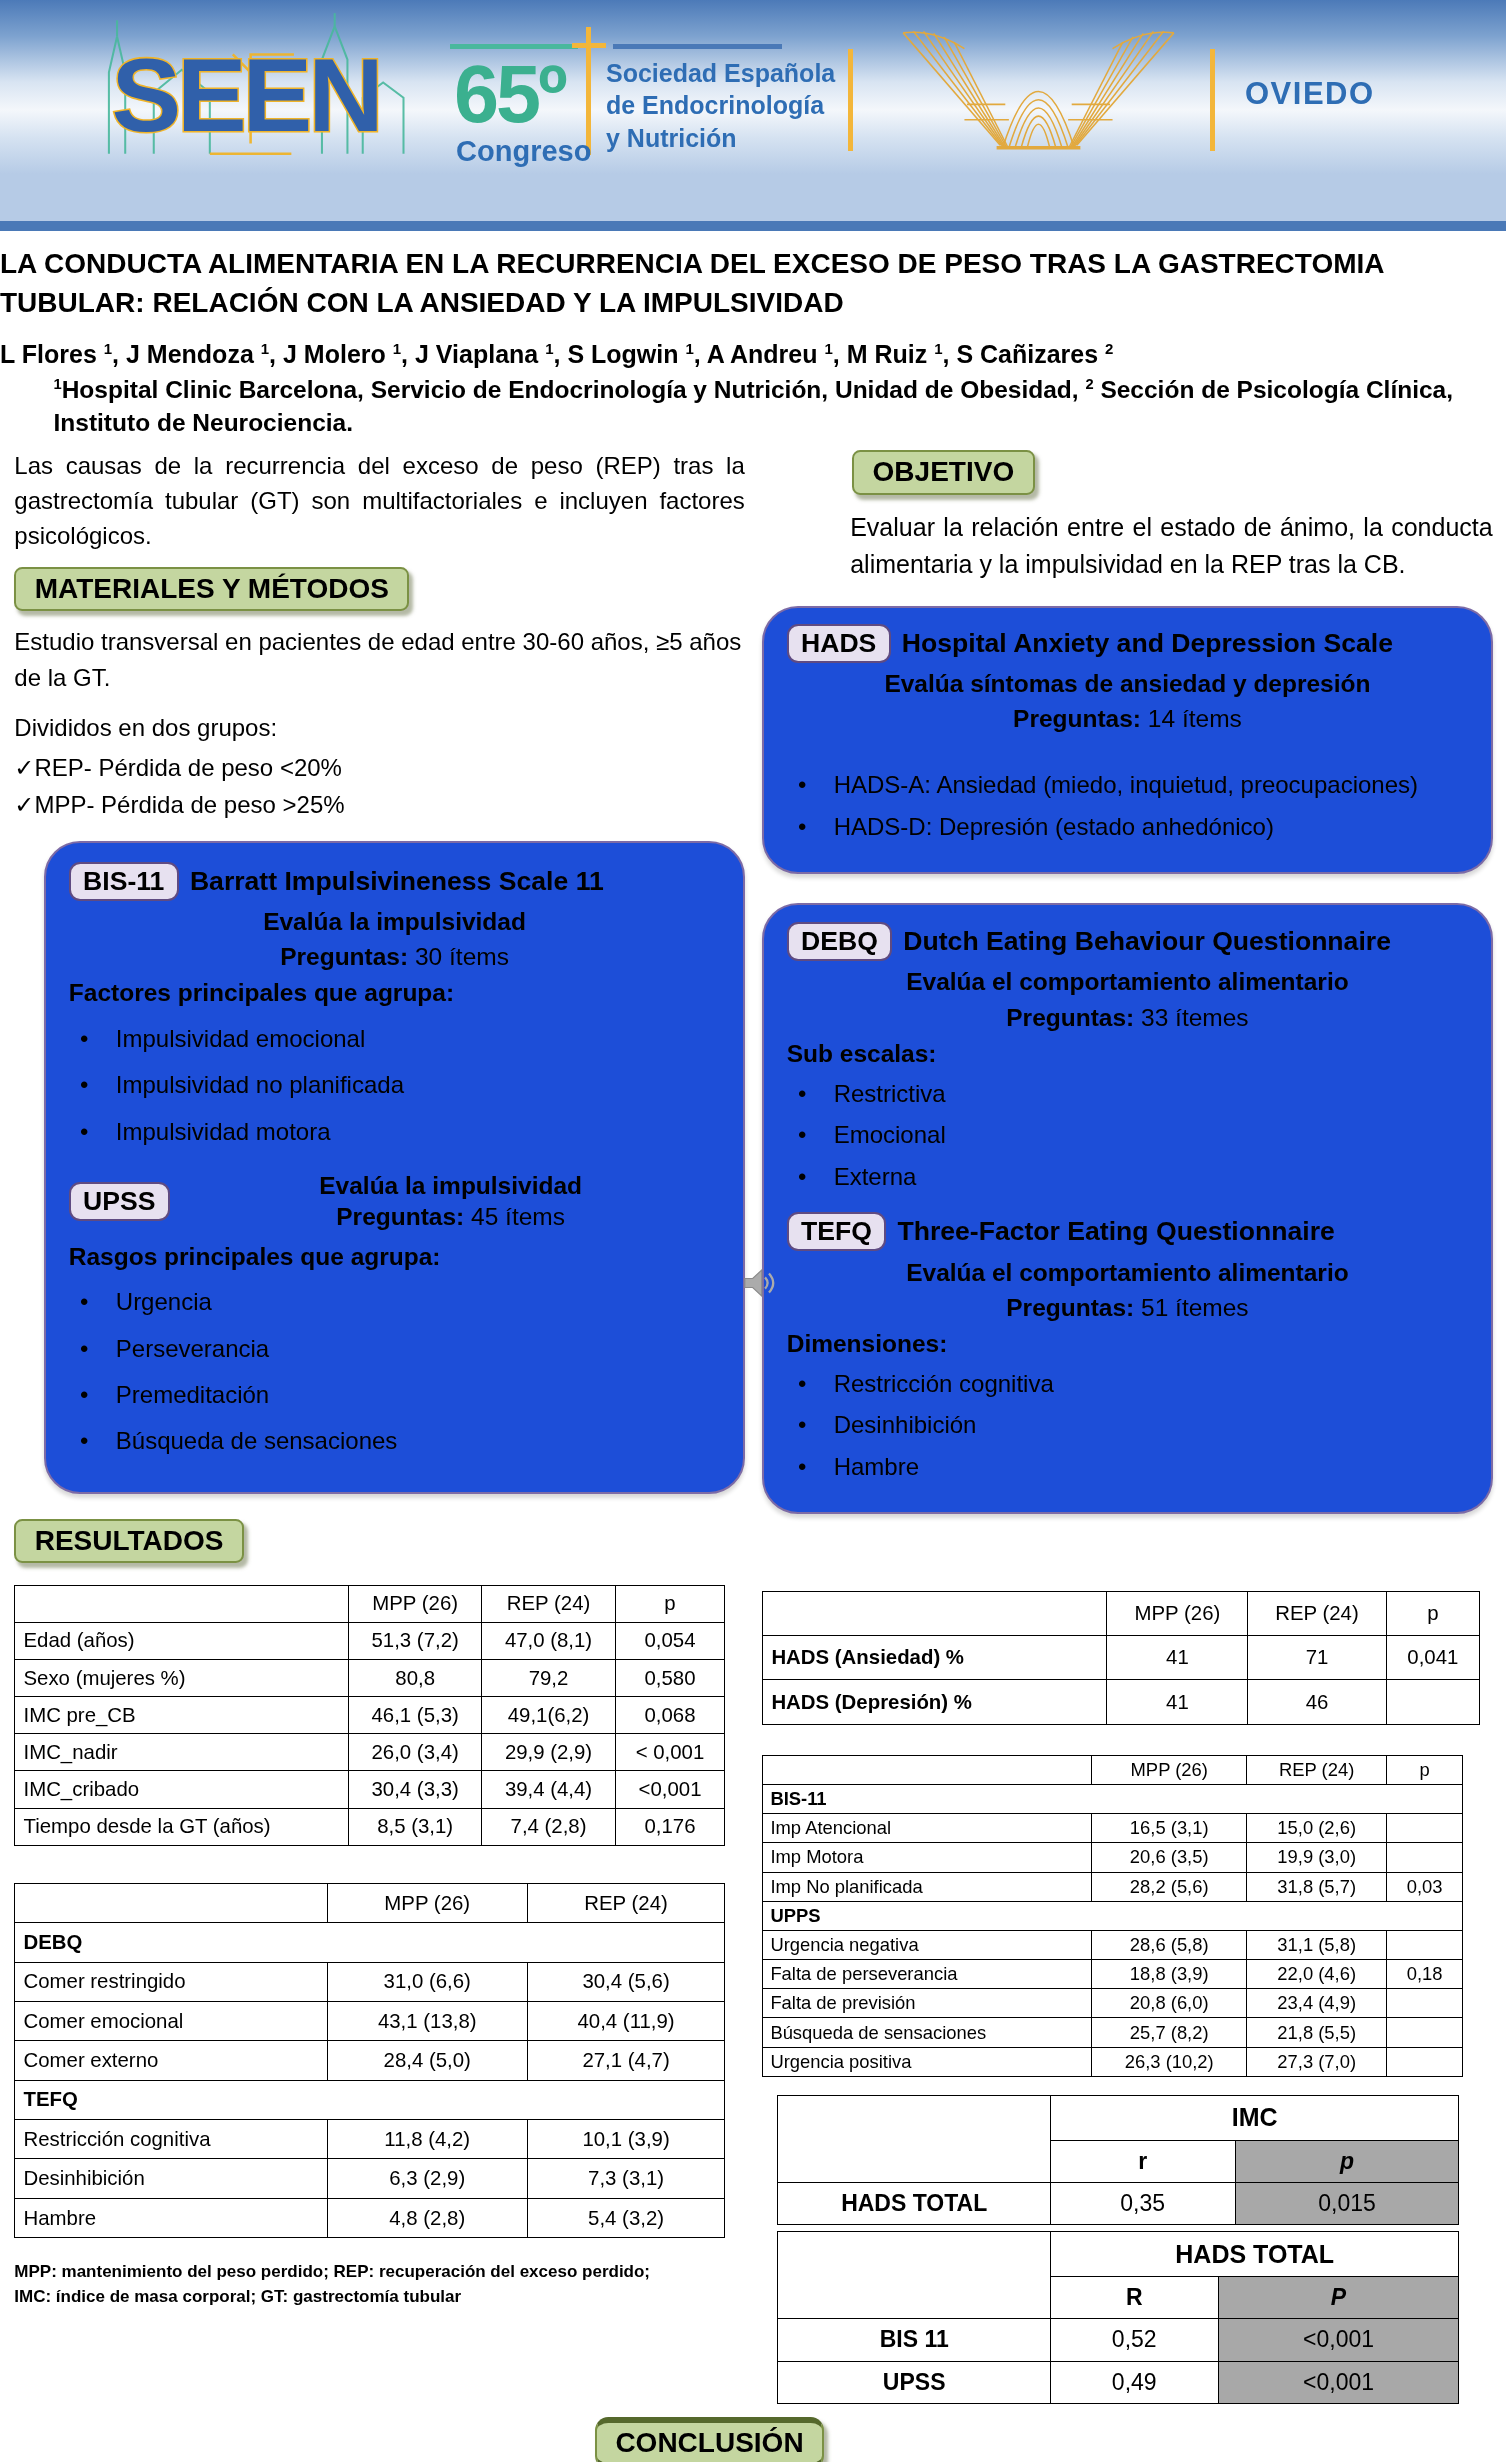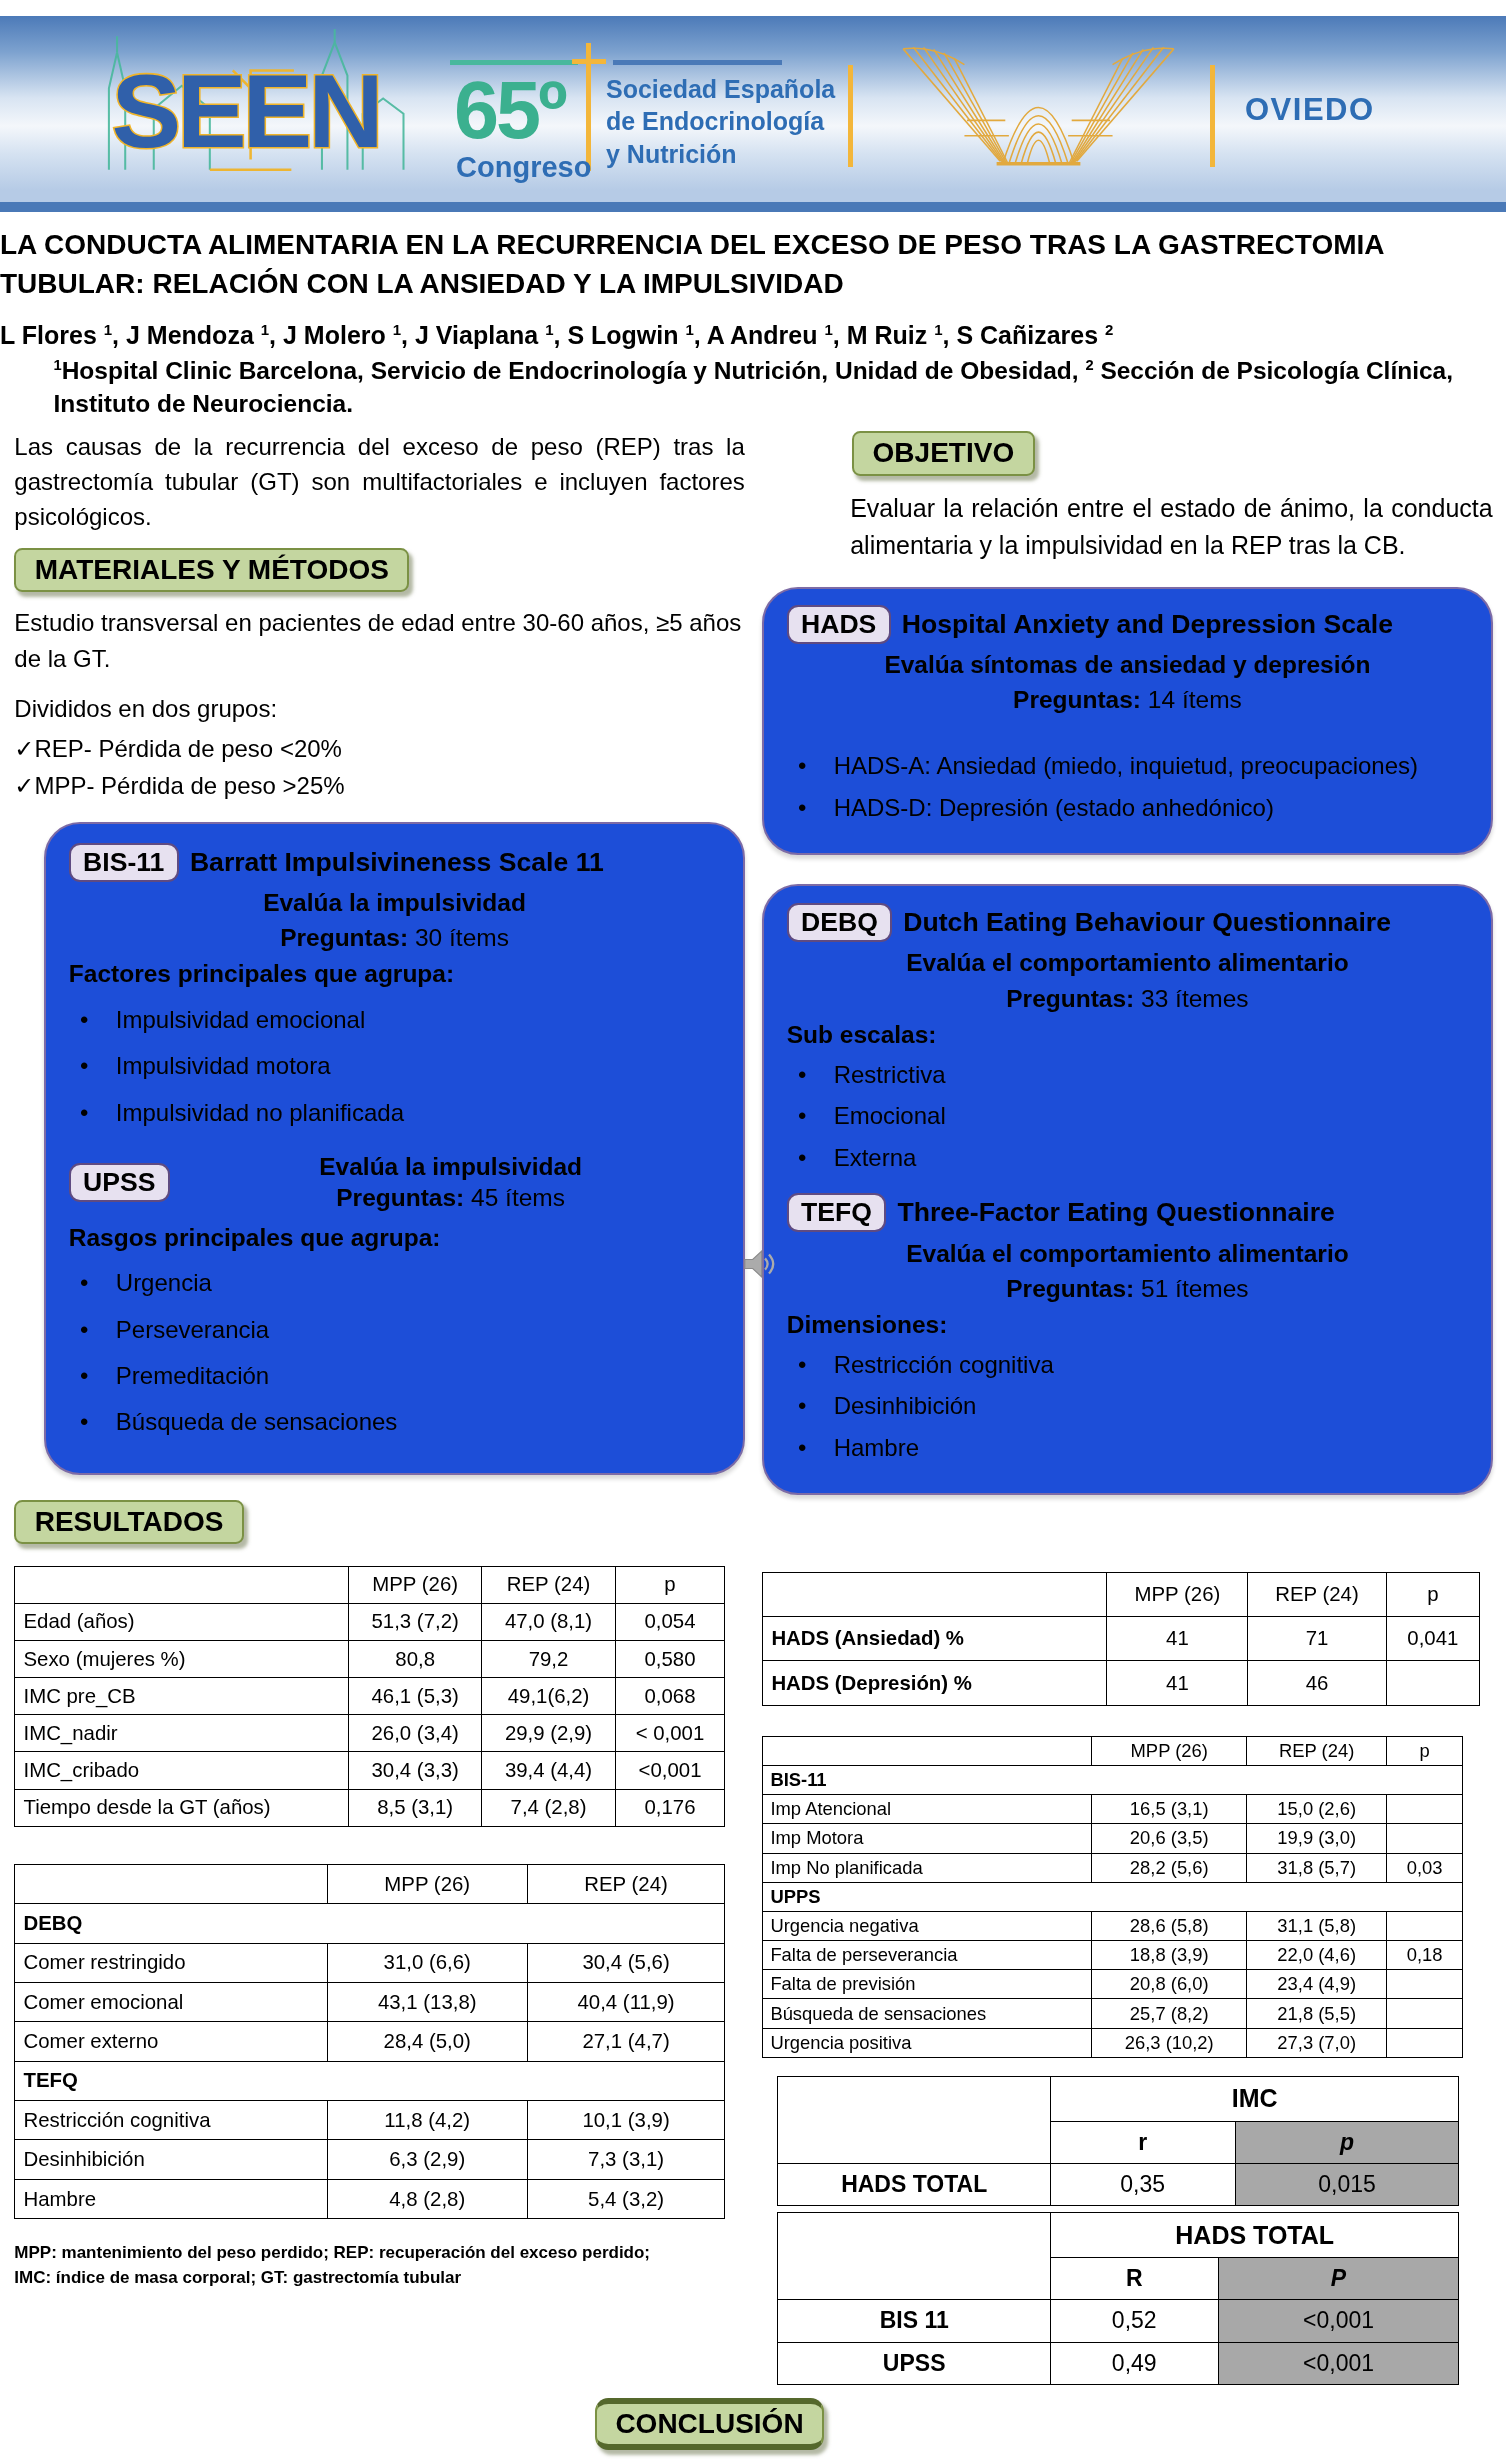--- a/index.html
+++ b/index.html
@@ -1,21 +1,21 @@
 <!DOCTYPE html>
 <html style="font-size:8.2px"><head>
 <meta charset="utf-8">
 <style>
   html,body{margin:0;padding:0;background:#fff;}
   body{font-family:"Liberation Sans",sans-serif;color:#000;}
   .poster{position:relative;width:1507px;height:2462px;overflow:hidden;background:#fff;}
 
   
-  .top-banner{position:relative;height:196px;
-    background:linear-gradient(180deg,#4c7ab8 0px,#7da2cf 36px,#d8e4f2 82px,#f4f7fb 110px,#d5e2f1 138px,#b6cbe6 174px);margin-top:16px;}
+  .top-banner{position:relative;height:231px;
+    background:linear-gradient(180deg,#4c7ab8 0px,#7da2cf 36px,#d8e4f2 82px,#f4f7fb 110px,#d5e2f1 138px,#b6cbe6 174px);}
   .banner-strip{position:absolute;left:0;bottom:0;width:100%;height:10.2px;background:#4a79b7;}
   .seen-logo{position:absolute;left:77px;top:6.1px;}
   .congress{position:absolute;left:450px;top:30px;width:399px;height:133px;}
   .c-line-teal{position:absolute;left:0;top:14.3px;width:128px;height:4.6px;background:#49b89d;}
   .c-cross-v{position:absolute;left:136px;top:-3.1px;width:5.1px;height:128px;background:#f3b63a;}
   .c-cross-h{position:absolute;left:122px;top:13.3px;width:34px;height:5.1px;background:#f3b63a;}
   .c-line-blue{position:absolute;left:163px;top:14.3px;width:169px;height:4.6px;background:#4a79b7;}
   .c-num{position:absolute;left:4.1px;top:18.4px;font-size:81px;font-weight:bold;color:#3bb08f;letter-spacing:-3.1px;}
   .c-word{position:absolute;left:6.1px;top:105px;font-size:29px;font-weight:bold;color:#2e6db4;}
   .c-society{position:absolute;left:156px;top:26.6px;font-size:25px;font-weight:bold;color:#2e6db4;line-height:1.3;}
@@ -200,22 +200,22 @@
       <div class="purple-box bis-box">
         <div class="q-head">
           <span class="chip">BIS-11</span>
           <span class="q-title">Barratt Impulsivineness Scale 11</span>
         </div>
         <p class="q-center bold">Evalúa la impulsividad</p>
         <p class="q-center"><span class="bold">Preguntas:</span> <span>30 ítems</span></p>
         <p class="q-group">Factores principales que agrupa:</p>
         <ul class="dots">
             <li>Impulsividad emocional</li>
+            <li>Impulsividad no planificada</li>
             <li>Impulsividad  motora</li>
-            <li>Impulsividad no planificada</li>
           </ul>
 
         <div class="q-head" style="margin-top:22.5px;">
           <span class="chip">UPSS</span>
           <div class="upss-mid">
             <p class="q-center bold">Evalúa la impulsividad</p>
             <p class="q-center"><span class="bold">Preguntas:</span> <span>45 ítems</span></p>
           </div>
         </div>
         <p class="q-group">Rasgos principales que agrupa:</p>

